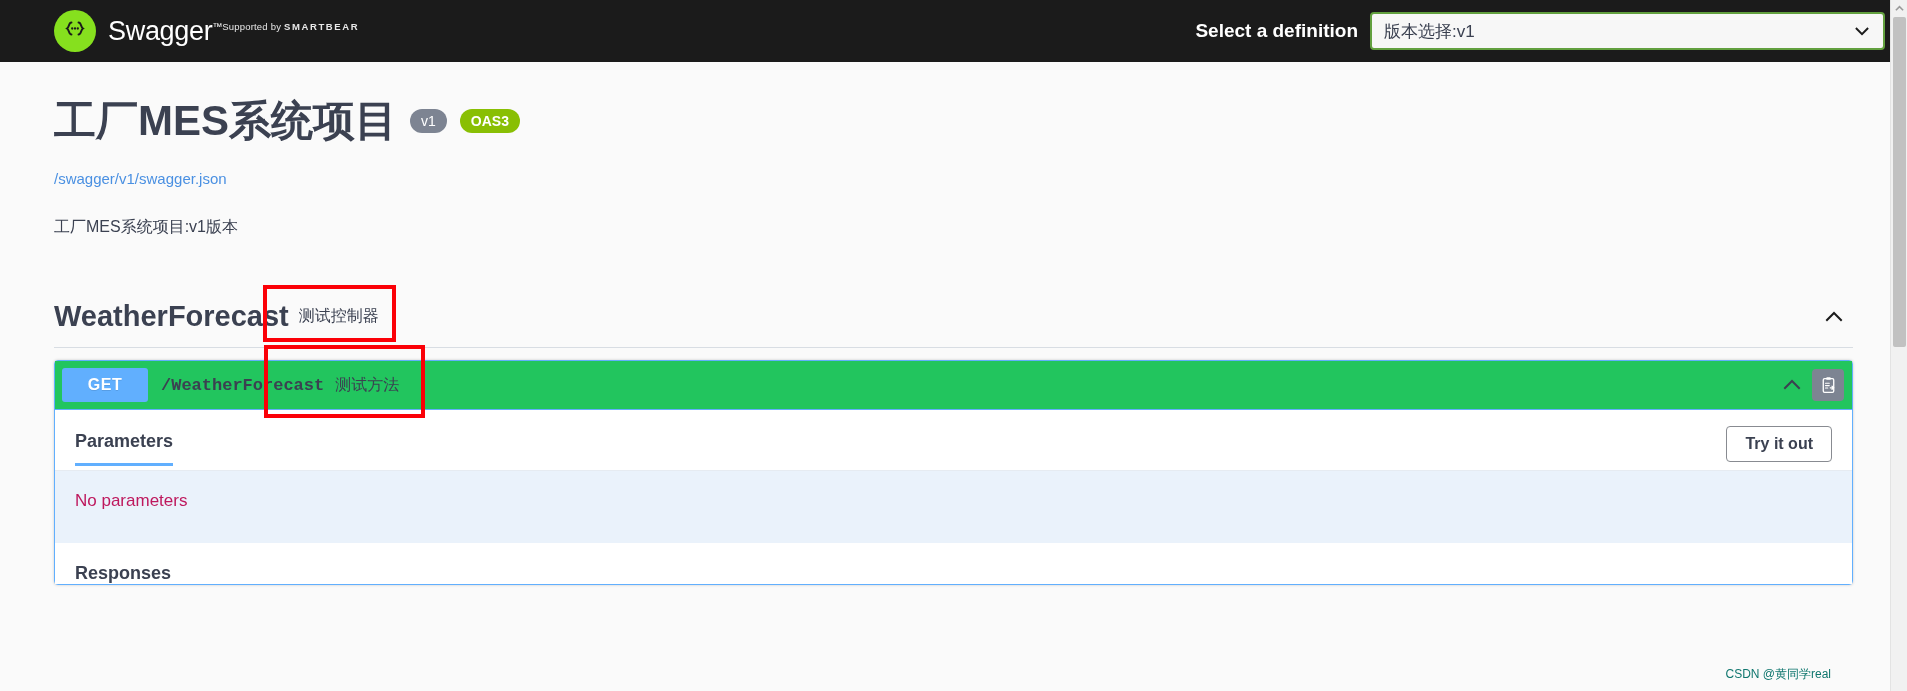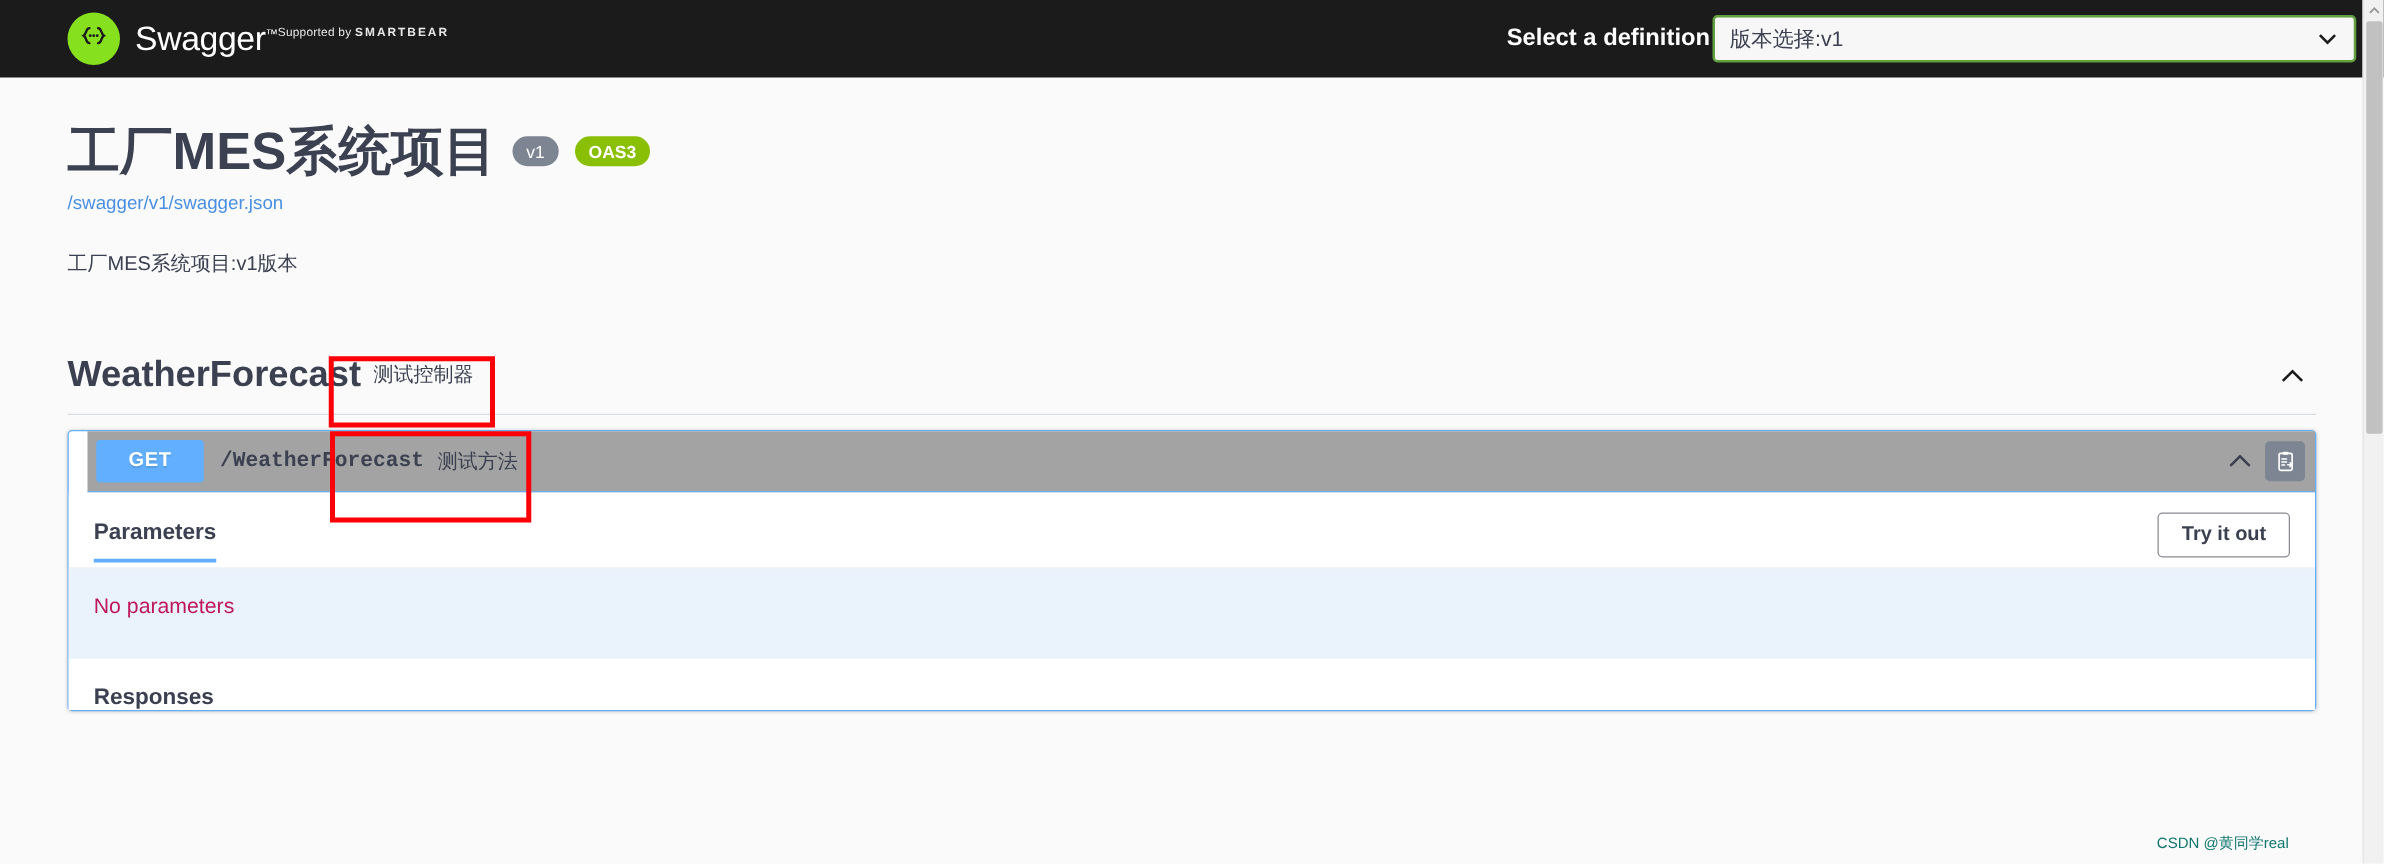--- a/index.html
+++ b/index.html
@@ -65,21 +65,21 @@
   .logo-sub b {
     letter-spacing: 1.6px;
     font-weight: 700;
     margin-left: 3px;
   }
 
   .topbar-right {
     margin-left: auto;
     display: flex;
     align-items: center;
-    gap: 2px;
+    gap: 12px;
   }
   .select-label {
     color: #ffffff;
     font-size: 19px;
     font-weight: 700;
   }
   .definition-select {
     width: 515px;
     height: 38px;
     background: #f7f7f7;
@@ -134,21 +134,21 @@
     background: #89bf04;
     color: #ffffff;
     font-size: 14px;
     font-weight: 700;
     padding: 5px 11px;
     border-radius: 60px;
     line-height: 1;
   }
   .spec-link {
     display: block;
-    margin-top: 9px;
+    margin-top: 25px;
     color: #4a90e2;
     font-size: 15px;
     text-decoration: none;
   }
   .api-desc {
     margin-top: 30px;
     font-size: 16px;
     color: #3b4151;
   }
 
@@ -184,27 +184,26 @@
 
   
   .opblock {
     margin-top: 12px;
     border: 1px solid #61affe;
     border-radius: 4px;
     background: #ffffff;
     box-shadow: 0 0 3px rgba(0,0,0,0.19);
   }
   .opblock-summary {
-    background: #a3a3a3;
+    background: #22c55e;
     display: flex;
     align-items: center;
     padding: 7px 8px 7px 7px;
     border-bottom: 1px solid #61affe;
     box-sizing: border-box;
-    margin-left: 15px;
   }
   .method-badge {
     background: #61affe;
     color: #ffffff;
     font-size: 16px;
     font-weight: 700;
     letter-spacing: 0.5px;
     text-align: center;
     min-width: 86px;
     padding: 8px 0;

